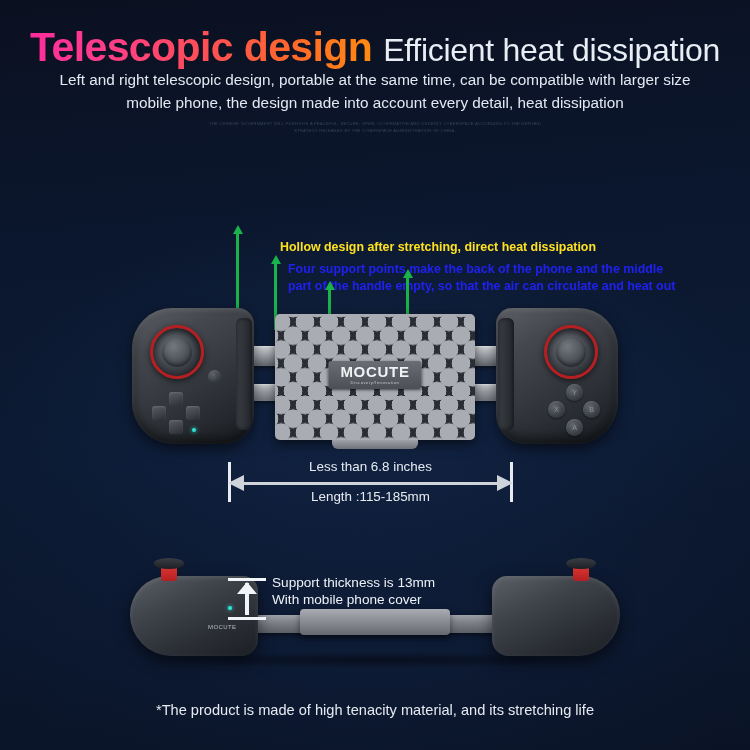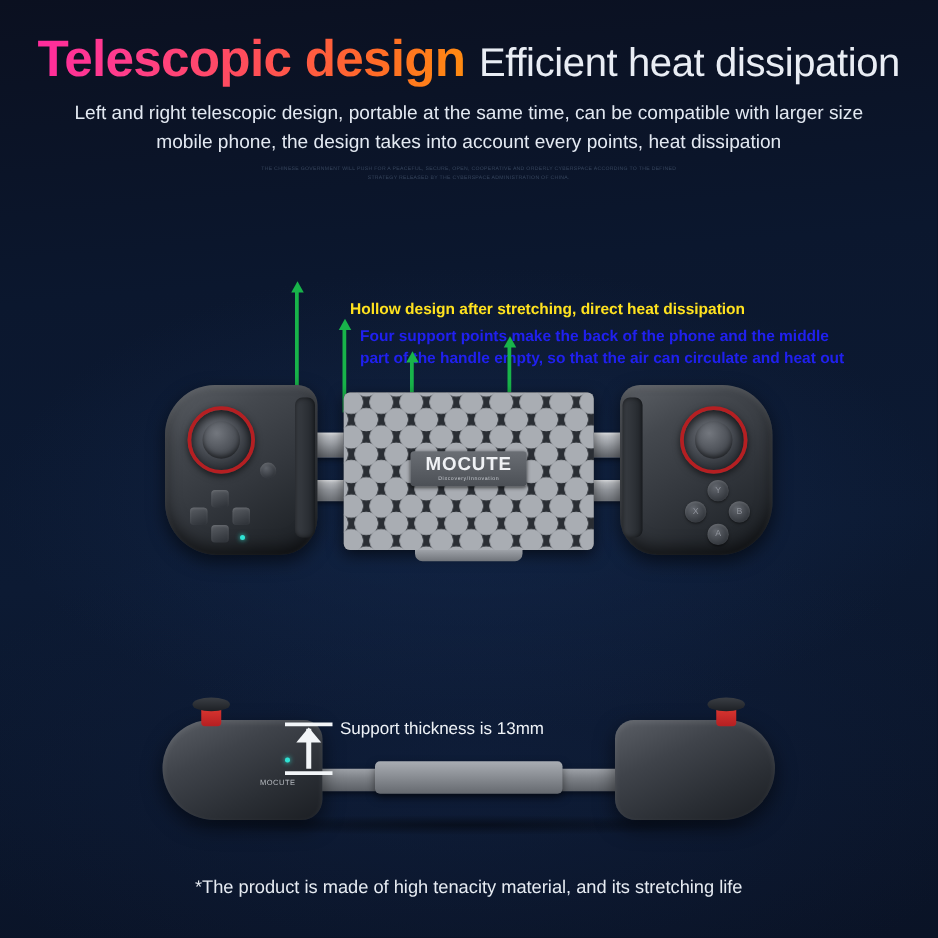--- a/index.html
+++ b/index.html
@@ -23,21 +23,21 @@
   .header { position:absolute; left:0; top:0; width:750px; text-align:center; }
   .title-row { padding-top:27px; line-height:1.0; white-space:nowrap; }
   .title-a {
     font-size:41px; font-weight:bold; letter-spacing:-0.6px;
     background:linear-gradient(100deg,#ff2b9d 0%,#ff3d8a 22%,#ff4f55 52%,#ff6a28 78%,#ff8c10 100%);
     -webkit-background-clip:text; background-clip:text; color:transparent;
     -webkit-text-fill-color:transparent;
   }
   .title-b { font-size:32px; font-weight:300; color:#e9edf4; letter-spacing:-0.3px;margin-left:11px; }
 
-  .lede { margin-top:11px; font-size:15.3px; color:#e3e9f2; line-height:1.52; font-weight:400; }
+  .lede { font-size:15.3px; color:#e3e9f2; line-height:1.52; font-weight:400; }
 
   .wm-title {
     margin-top:1px; font-size:9.5px; letter-spacing:1.1px; font-weight:bold;
     color:rgba(58,150,165,0.48);
   }
   .wm-body {
     margin-top:5px; font-size:4.1px; letter-spacing:0.25px; line-height:1.75;
     color:rgba(150,175,205,0.30); padding:0 185px;
   }
 
@@ -247,21 +247,21 @@
 <body>
 
 <div id="page">
 
   <div class="header">
     <div class="title-row">
       <span class="title-a">Telescopic design</span><span class="title-b">Efficient heat dissipation</span>
     </div>
     <div class="lede">
       <div>Left and right telescopic design, portable at the same time, can be compatible with larger size</div>
-      <div>mobile phone, the design takes into account every points, heat dissipation</div>
+      <div>mobile phone, the design made into account every detail, heat dissipation</div>
     </div>
     <div class="wm-body">
       <div>THE CHINESE GOVERNMENT WILL PUSH FOR A PEACEFUL, SECURE, OPEN, COOPERATIVE AND ORDERLY CYBERSPACE ACCORDING TO THE DEFINED</div>
       <div>STRATEGY RELEASED BY THE CYBERSPACE ADMINISTRATION OF CHINA.</div>
     </div>
   </div>
 
   <div class="callout c-yellow">Hollow design after stretching, direct heat dissipation</div>
   <div class="callout c-blue">
     <div>Four support points make the back of the phone and the middle</div>
@@ -307,20 +307,29 @@
     <div class="holder">
       <div class="honey"></div>
       <div class="brand">
         <div class="bn">MOCUTE</div>
         <div class="bt">Discovery/Innovation</div>
       </div>
     </div>
     <div class="holder-foot"></div>
   </div>
 
+  <div class="ruler">
+    <div class="tick l"></div>
+    <div class="tick r"></div>
+    <div class="line"></div>
+    <div class="ah l"></div>
+    <div class="ah r"></div>
+    <div class="cap top">Less than 6.8 inches</div>
+    <div class="cap bot">Length :115-185mm</div>
+  </div>
 
   <div class="pad-bot">
     <div class="shadow-bot"></div>
 
     <div class="bridge">
       <div class="seg" style="left:46px;"></div>
       <div class="seg" style="right:46px;"></div>
     </div>
     <div class="bplate"></div>
 
@@ -342,19 +351,20 @@
   </div>
 
   <div class="thick">
     <div class="bar t"></div>
     <div class="bar b"></div>
     <div class="stem"></div>
     <div class="tipup"></div>
   </div>
   <div class="thick-cap">
     <div>Support thickness is 13mm</div>
+    <div>With mobile phone cover</div>
   </div>
 
   <div class="footer">
     <div>*The product is made of high tenacity material, and its stretching life</div>
   </div>
 
 </div>
 
 </body></html>

